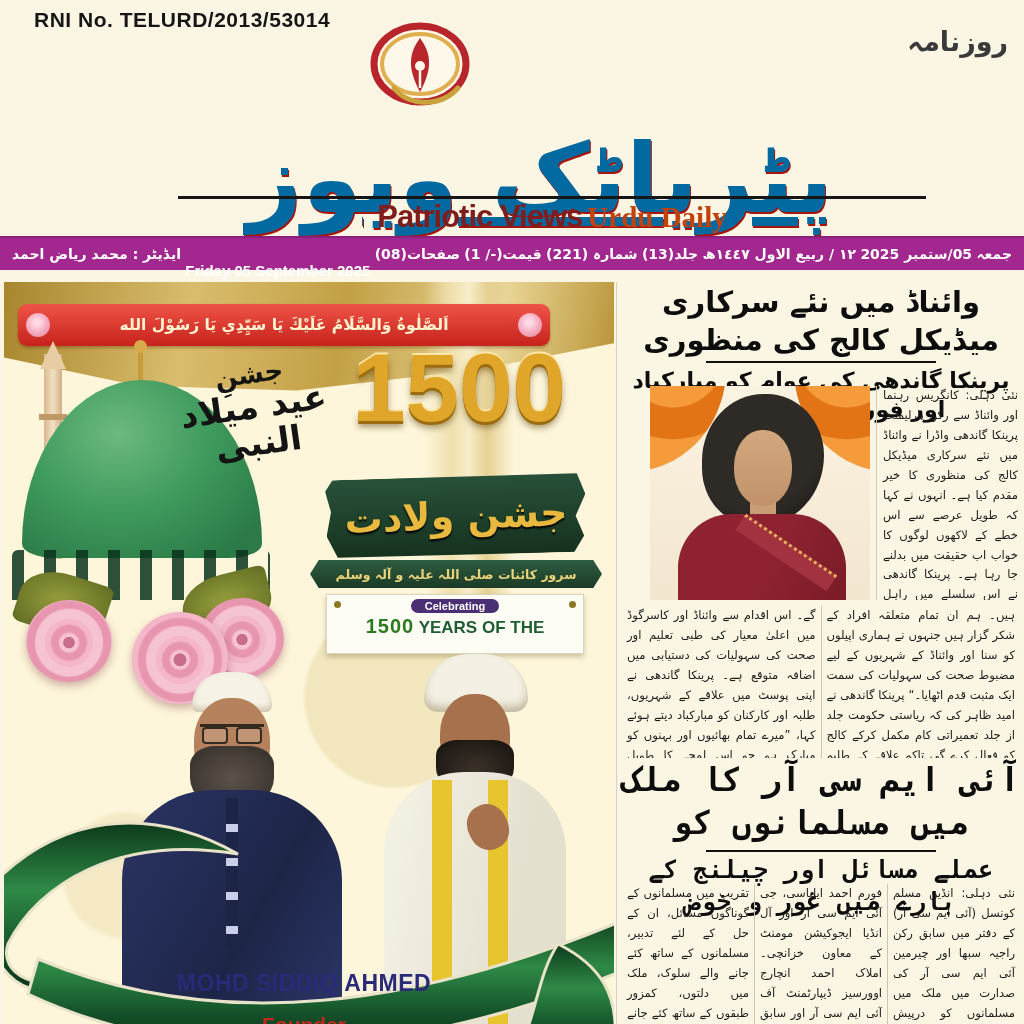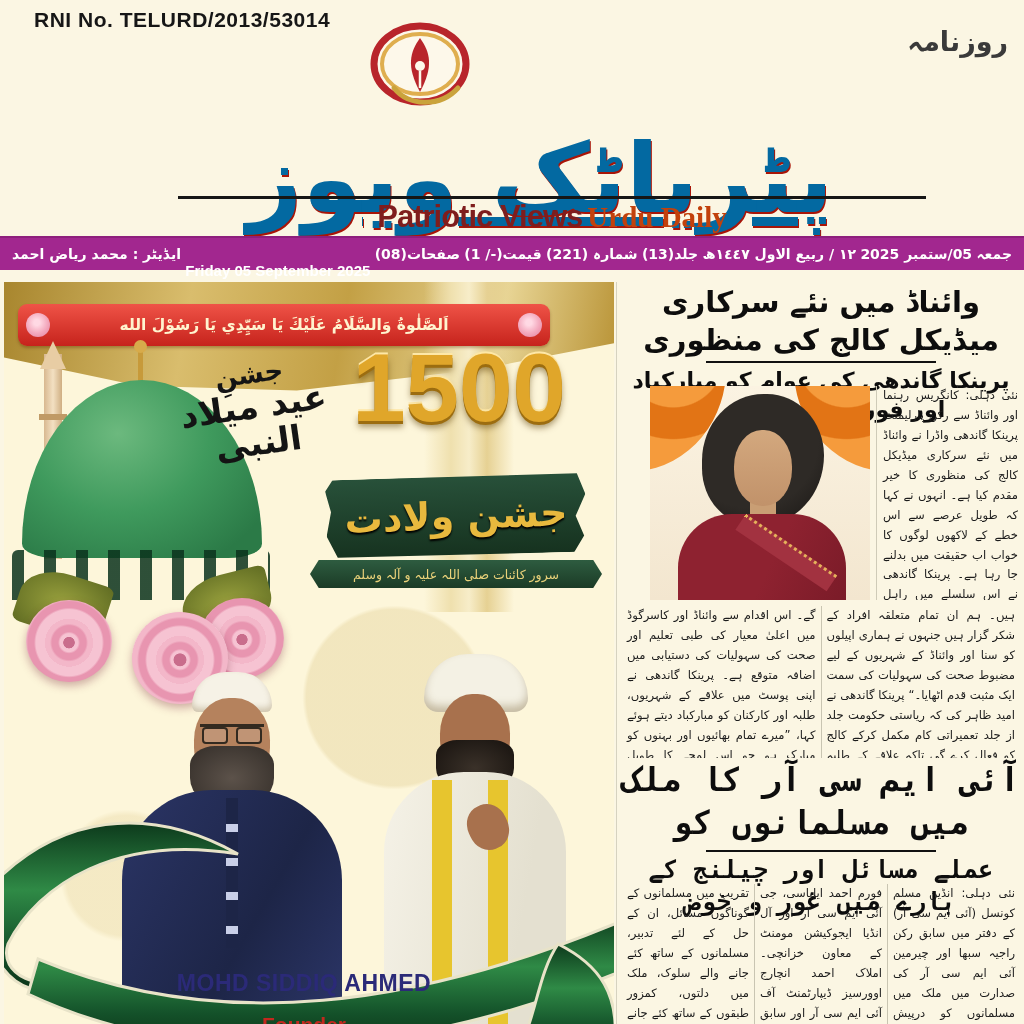--- a/index.html
+++ b/index.html
@@ -89,21 +89,21 @@
   .big-1500{position:absolute;left:330px;top:58px;width:250px;text-align:center;
       font-family:"Liberation Sans",sans-serif;font-size:96px;font-weight:bold;color:#e0a62a;
       text-shadow:0 3px 0 #9c6d10,0 6px 6px rgba(90,60,0,.5),0 -2px 0 #ffe9a8;line-height:1;}
   .green-banner{position:absolute;left:322px;top:194px;width:260px;height:80px;
       background:linear-gradient(#28513a,#16321f);transform:rotate(-2deg);
       display:flex;align-items:center;justify-content:center;border-radius:4px;
       clip-path:polygon(3% 0,97% 2%,100% 28%,96% 55%,99% 80%,95% 100%,4% 97%,0 70%,2% 40%,0 14%);
       color:#e8b93e;font-size:38px;font-weight:bold;direction:rtl;text-shadow:0 2px 2px #000;}
   .sub-ribbon{position:absolute;left:306px;top:278px;width:292px;height:28px;
       background:linear-gradient(#2e5c40,#1b3b26);display:flex;align-items:center;justify-content:center;
-      color:#ead27a;font-size:12.5px;font-weight:normal;direction:rtl;
+      color:#ead27a;font-size:12.5px;font-weight:bold;direction:rtl;
       clip-path:polygon(0 50%,3% 0,97% 0,100% 50%,97% 100%,3% 100%);}
   .white-banner{position:absolute;left:322px;top:312px;width:256px;height:58px;background:#fdfdf6;
       border:1px solid #d9d4bd;box-shadow:0 3px 5px rgba(100,80,20,.3);
       display:flex;flex-direction:column;align-items:center;justify-content:center;gap:2px;}
   .celebrating{background:#4b2f74;color:#fff;font-size:11px;font-weight:bold;
       font-family:"Liberation Sans",sans-serif;padding:1px 14px;border-radius:9px;margin-top:-12px;}
   .years-line{font-family:"Liberation Sans",sans-serif;font-weight:bold;font-size:17px;color:#1f5d33;}
   .years-line b{color:#2c7a1f;font-size:20px;letter-spacing:1px;}
   .white-banner .pin{position:absolute;top:6px;width:7px;height:7px;border-radius:50%;background:#8a7a27;}
   .white-banner .pin.l{left:7px;} .white-banner .pin.r{right:7px;}
@@ -240,20 +240,26 @@
     <div class="callig">
       <span class="c1">جشنِ</span>
       <span class="c2">عید میلاد النبی</span>
     </div>
 
     <div class="big-1500">1500</div>
 
     <div class="green-banner">جشن ولادت</div>
     <div class="sub-ribbon">سرور کائنات صلی اللہ علیہ و آلہ وسلم</div>
 
+    <div class="white-banner">
+      <span class="pin l"></span>
+      <span class="pin r"></span>
+      <span class="celebrating">Celebrating</span>
+      <span class="years-line"><b>1500</b><span> YEARS OF THE</span></span>
+    </div>
 
     <div class="man man1">
       <div class="cap"></div>
       <div class="head"></div>
       <div class="beard"></div>
       <div class="glasses">
           <i></i>
           <i></i>
         </div>
       <div class="body"></div>

